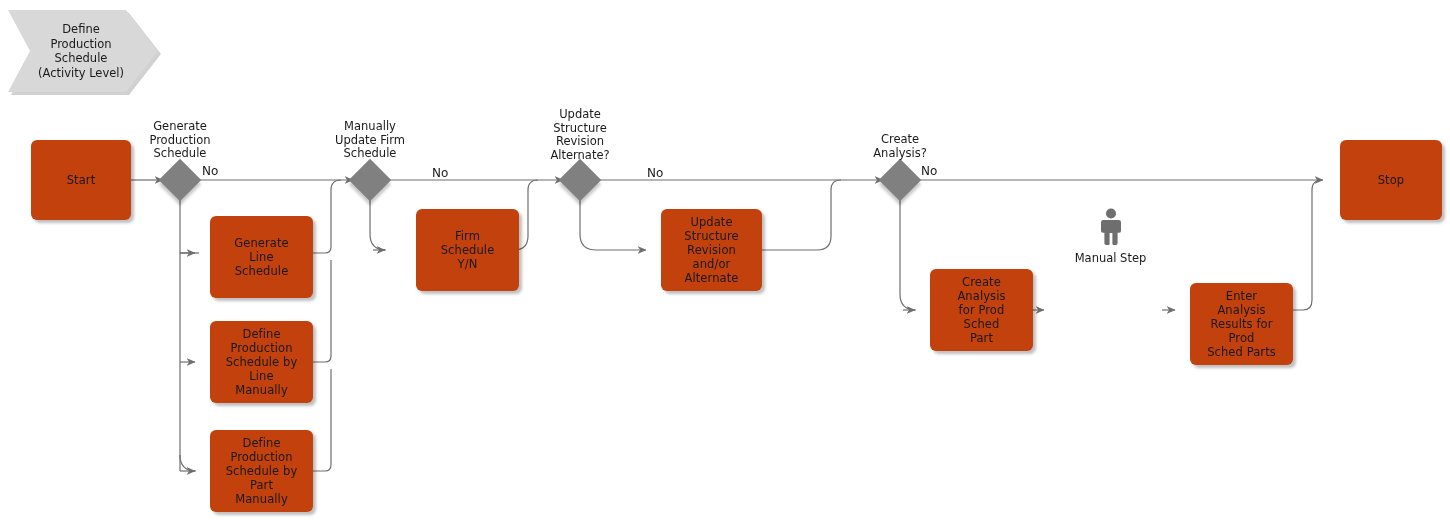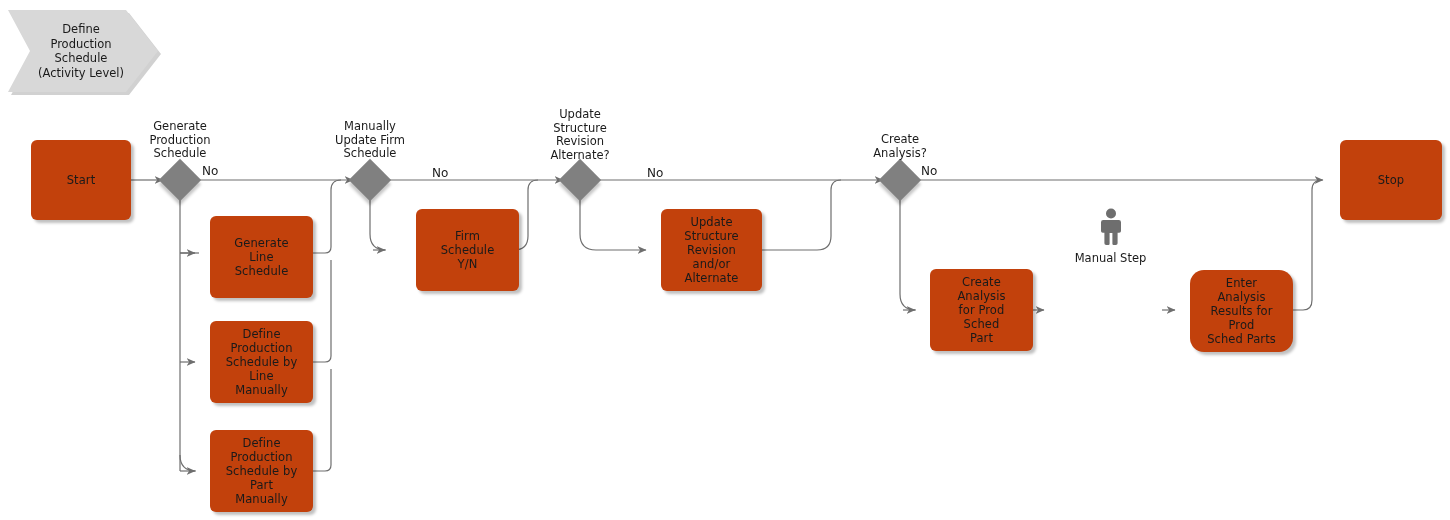--- a/index.html
+++ b/index.html
@@ -232,21 +232,21 @@
 Structure
 Revision
 and/or
 Alternate</span>
   </div>
   <div class="node" style="left:930px;  top:269px; width:103px; height:82px;">
     <span style="white-space:pre-line">Create Analysis
 for Prod Sched
 Part</span>
   </div>
-  <div class="node" style="left:1190px; top:270px; width:103px; height:82px;border-radius:14px;">
+  <div class="node" style="left:1190px; top:283px; width:103px; height:82px;">
     <span style="white-space:pre-line">Enter Analysis
 Results for Prod
 Sched Parts</span>
   </div>
   <div class="node" style="left:1340px; top:140px; width:102px; height:80px;">
     <span>Stop</span>
   </div>
 
   <svg class="actor" style="left:1097px; top:208px; width:28px; height:38px;" viewBox="0 0 28 38">
     <g fill="#6E6E6E">

